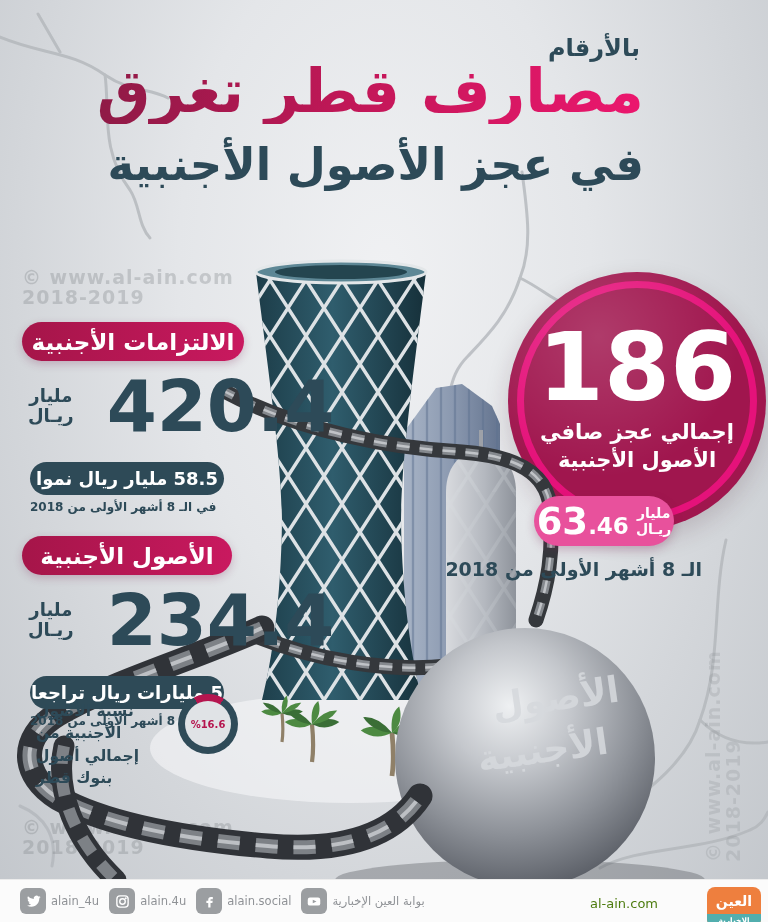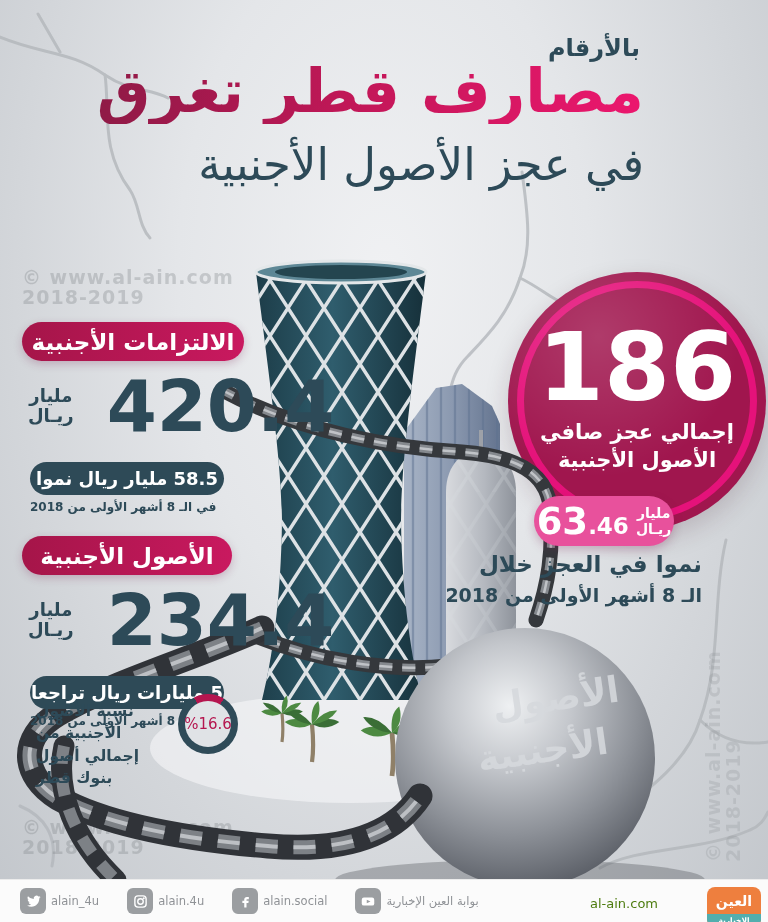--- a/index.html
+++ b/index.html
@@ -21,21 +21,21 @@
     position:absolute;right:124px;top:58px;font-size:60px;font-weight:bold;direction:rtl;line-height:1.1;
     color:#c4175e;
   }
   @supports ((-webkit-background-clip:text) or (background-clip:text)){
     .title{
       background:linear-gradient(90deg,#8f1a46 0%,#b5175294 40%,#ec176e 100%);
       background:linear-gradient(90deg,#8f1a46 0%,#c01757 45%,#ec176e 100%);
       -webkit-background-clip:text;background-clip:text;color:transparent;
     }
   }
-  .subtitle{position:absolute;right:124px;top:138px;font-size:45px;font-weight:normal;color:#2d4a58;direction:rtl;line-height:1.2;}
+  .subtitle{position:absolute;right:124px;top:138px;font-size:45px;font-weight:bold;color:#2d4a58;direction:rtl;line-height:1.2;}
   
   .circle{
     position:absolute;left:508px;top:272px;width:258px;height:258px;border-radius:50%;
     background:#a0164e;z-index:1;display:flex;flex-direction:column;align-items:center;justify-content:center;
     box-shadow:0 10px 24px rgba(60,20,40,.18);
   }
   .circle::before{content:'';position:absolute;inset:9px;border-radius:50%;border:7px solid #e5127a;}
   .circle::after{content:'';position:absolute;inset:0;border-radius:50%;
     background:radial-gradient(circle at 35% 25%, rgba(255,255,255,.16), rgba(255,255,255,0) 55%);}
   .circle-value{font-size:95px;font-weight:bold;color:#fff;line-height:.95;margin-top:-6px;}
@@ -72,26 +72,26 @@
   #block-liabilities .stat-pill{width:222px;}
   #block-assets .stat-pill{width:210px;}
   .dark-pill,.stat-caption{margin-left:8px;}
   
   .ratio-ring{
     position:absolute;left:178px;top:694px;width:60px;height:60px;border-radius:50%;z-index:3;
     background:conic-gradient(from -28deg,#b5164f 0deg 60deg,#2f4b58 60deg 360deg);
     display:flex;align-items:center;justify-content:center;
   }
   .ratio-inner{width:46px;height:46px;border-radius:50%;background:#e0e3e6;
-    display:flex;align-items:center;justify-content:center;font-size:15px;font-weight:normal;color:#b5164f;direction:ltr;}
+    display:flex;align-items:center;justify-content:center;font-size:10px;font-weight:bold;color:#b5164f;direction:ltr;}
   .ratio-label{position:absolute;left:36px;top:700px;width:136px;direction:rtl;text-align:left;z-index:3;
     font-size:15.5px;font-weight:bold;color:#2d4a58;line-height:1.45;}
   
   .footer{position:absolute;left:0;right:0;bottom:0;height:42px;background:#fbfbfb;z-index:4;border-top:1px solid #ececec;}
-  .social-row{position:absolute;left:20px;top:8px;display:flex;align-items:center;gap:28px;}
+  .social-row{position:absolute;left:20px;top:8px;display:flex;align-items:center;gap:10px;}
   .social-item{display:flex;align-items:center;gap:5px;}
   .social-box{width:26px;height:26px;border-radius:6px;background:#9b9ea1;display:flex;align-items:center;justify-content:center;}
   .social-handle{font-size:11.5px;color:#8f9296;}
   .social-handle.ar{direction:rtl;}
   .site{position:absolute;right:110px;top:16px;font-size:13px;color:#4d7c0f;}
   .brand-logo{position:absolute;right:7px;top:7px;width:54px;height:40px;border-radius:8px;background:#ee7f3e;overflow:hidden;}
   .brand-top{height:27px;display:flex;align-items:center;justify-content:center;color:#fff;font-weight:bold;font-size:14px;direction:rtl;}
   .brand-band{height:13px;background:#52aeae;display:flex;align-items:center;justify-content:center;color:#fff;font-size:7.5px;font-weight:bold;direction:rtl;}
 </style>
 </head>
@@ -244,21 +244,20 @@
   </svg>
 
   <div class="badge">
     <div class="badge-unit">
       <div>مليار</div>
       <div>ريـال</div>
     </div>
     <div class="badge-num"><span>63</span><span class="frac">.46</span></div>
   </div>
   <div class="right-caption">
-    <div class="l1">نموا في العجز خلال</div>
     <div class="l2">الـ 8 أشهر الأولى من 2018</div>
   </div>
 
   <div class="stat" id="block-liabilities">
     <div class="stat-pill">الالتزامات الأجنبية</div>
     <div class="num-row">
       <div class="unit-stack">
         <div>مليار</div>
           <div>ريـال</div>
       </div>

